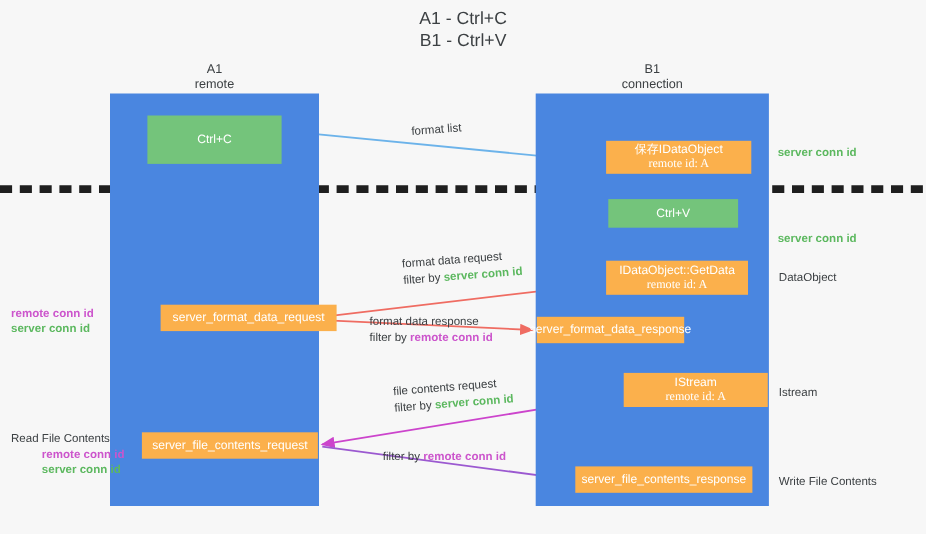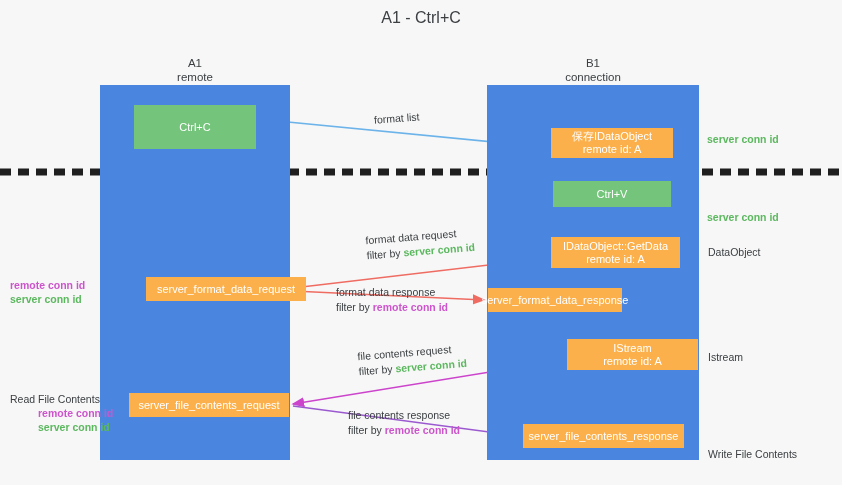--- a/index.html
+++ b/index.html
@@ -60,24 +60,24 @@
     align-items: center;
     justify-content: center;
     color: #ffffff;
     font-size: 11px;
     line-height: 13px;
     text-align: center;
     padding: 2px 4px;
   }
   .node.green  { background: #74c47b; }
   .node.orange { background: #fbb04c; }
-  .node .l2 { display: block; }
+  .node .l2 { display: block; font-family: Liberation Serif, serif; }
 
   #node-ctrl-c            { left: 134px; top: 105px; width: 122px; height: 44px; }
-  #node-save-idataobject  { left: 551px; top: 128px; width: 122px; height: 30px; }
+  #node-save-idataobject  { left: 551px; top: 128px; width: 132px; height: 30px; }
   #node-ctrl-v            { left: 553px; top: 181px; width: 118px; height: 26px; }
   #node-getdata           { left: 551px; top: 237px; width: 129px; height: 31px; }
   #node-fmt-data-request  { left: 146px; top: 277px; width: 160px; height: 24px; }
   #node-fmt-data-response { left: 488px; top: 288px; width: 134px; height: 24px; }
   #node-istream           { left: 567px; top: 339px; width: 131px; height: 31px; }
   #node-file-req          { left: 129px; top: 393px; width: 160px; height: 24px; }
   #node-file-resp         { left: 523px; top: 424px; width: 161px; height: 24px; }
 
   
   .edge-label {
@@ -102,21 +102,21 @@
     white-space: nowrap;
   }
   .side-note.plain  { color: #3c4043; }
   .note-server { color: #5cb85f; font-weight: bold; }
   .note-remote { color: #cc55cc; font-weight: bold; }
 
   #note-server-top    { left: 707px; top: 132px; }
   #note-server-mid    { left: 707px; top: 210px; }
   #note-dataobject    { left: 708px; top: 245px; }
   #note-istream       { left: 708px; top: 350px; }
-  #note-write-file    { left: 708px; top: 431px; margin-top: 16px; }
+  #note-write-file    { left: 708px; top: 431px; }
 
   #note-left-conn     { left: 10px; top: 278px; text-align: left; }
   #note-read-file     { left: 10px; top: 392px; text-align: left; }
   #note-read-file .heading { color: #3c4043; font-weight: normal; }
   #note-read-file .indent  { padding-left: 28px; }
 </style>
 </head>
 <body>
 
 <svg id="canvas" viewBox="0 0 842 485" xmlns="http://www.w3.org/2000/svg">
@@ -150,20 +150,21 @@
 
   <path d="M564,360 L293,404" stroke="#cc44cc" stroke-width="1.6" fill="none" marker-end="url(#ah-magenta)"></path>
 
   <path d="M293,406 L519,436" stroke="#9b59d0" stroke-width="1.6" fill="none" marker-end="url(#ah-purple)"></path>
 
   <line x1="0" y1="172" x2="842" y2="172" stroke="#1f1f1f" stroke-width="7" stroke-dasharray="11 7"></line>
 </svg>
 
 <div class="abs" id="title-block">
   <div>A1 - Ctrl+C</div>
+  <div>B1 - Ctrl+V</div>
 </div>
 
 <div class="abs lane-header" id="lane-header-a1">
   <div>A1</div>
   <div>remote</div>
 </div>
 <div class="abs lane-body" id="lane-body-a1"></div>
 
 <div class="abs lane-header" id="lane-header-b1">
   <div>B1</div>
@@ -229,21 +230,20 @@
 </div>
 
 <div class="abs edge-label" id="label-file-req">
   <div>file contents request</div>
   <div>
     <span>filter by </span><span class="hl-server">server conn id</span>
   </div>
 </div>
 
 <div class="abs edge-label" id="label-file-resp">
-  <div>file contents response</div>
   <div>
     <span>filter by </span><span class="hl-remote">remote conn id</span>
   </div>
 </div>
 
 <div class="abs side-note note-server" id="note-server-top">server conn id</div>
 <div class="abs side-note note-server" id="note-server-mid">server conn id</div>
 <div class="abs side-note plain" id="note-dataobject">DataObject</div>
 <div class="abs side-note plain" id="note-istream">Istream</div>
 <div class="abs side-note plain" id="note-write-file">Write File Contents</div>

